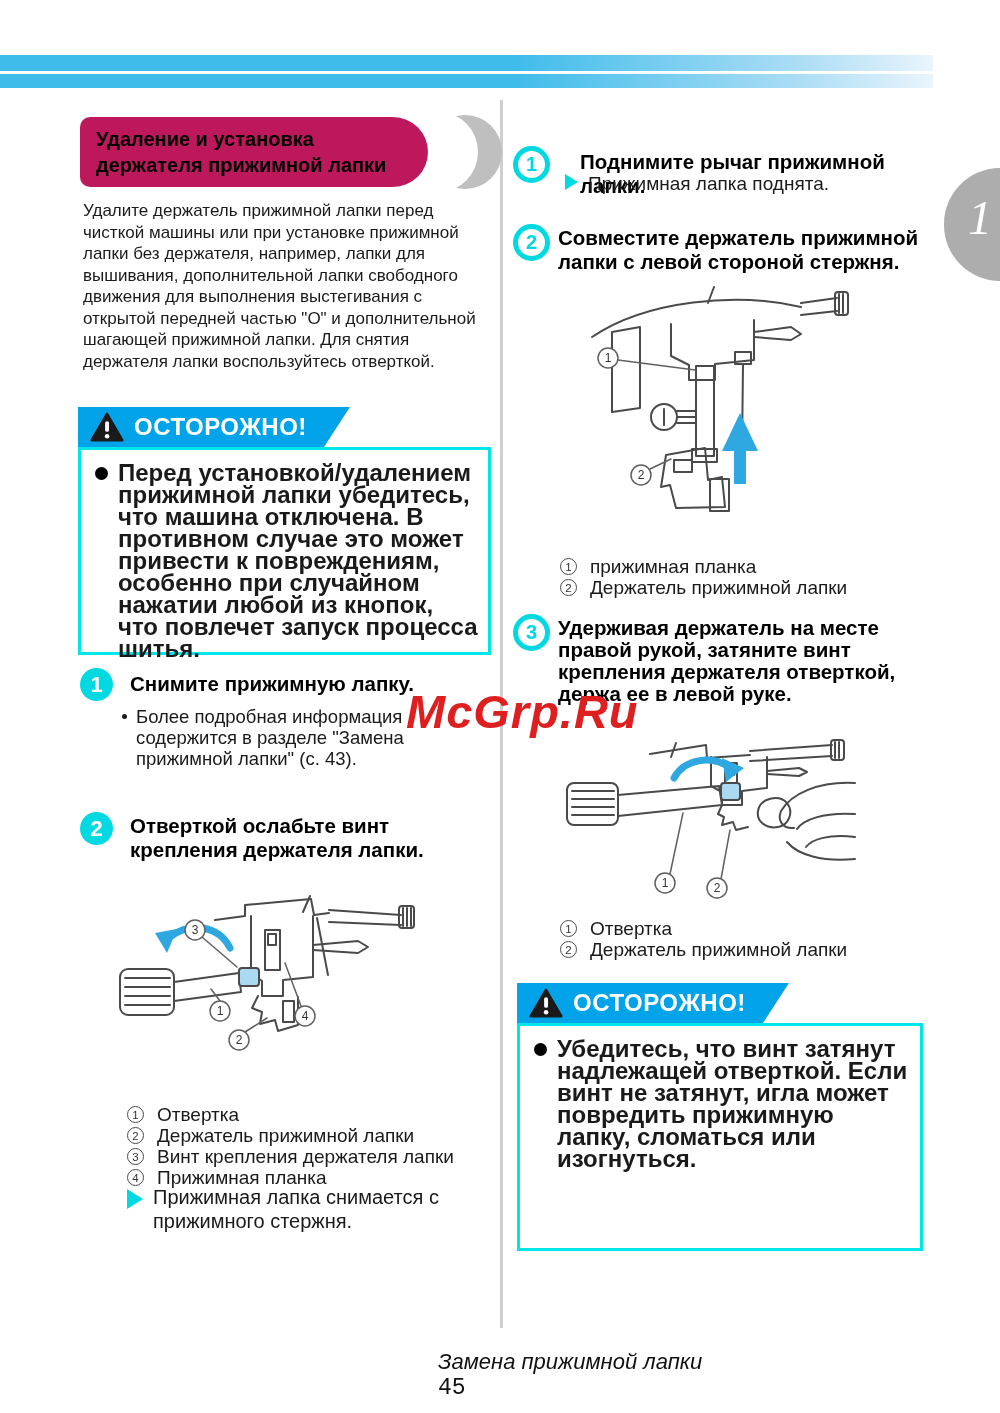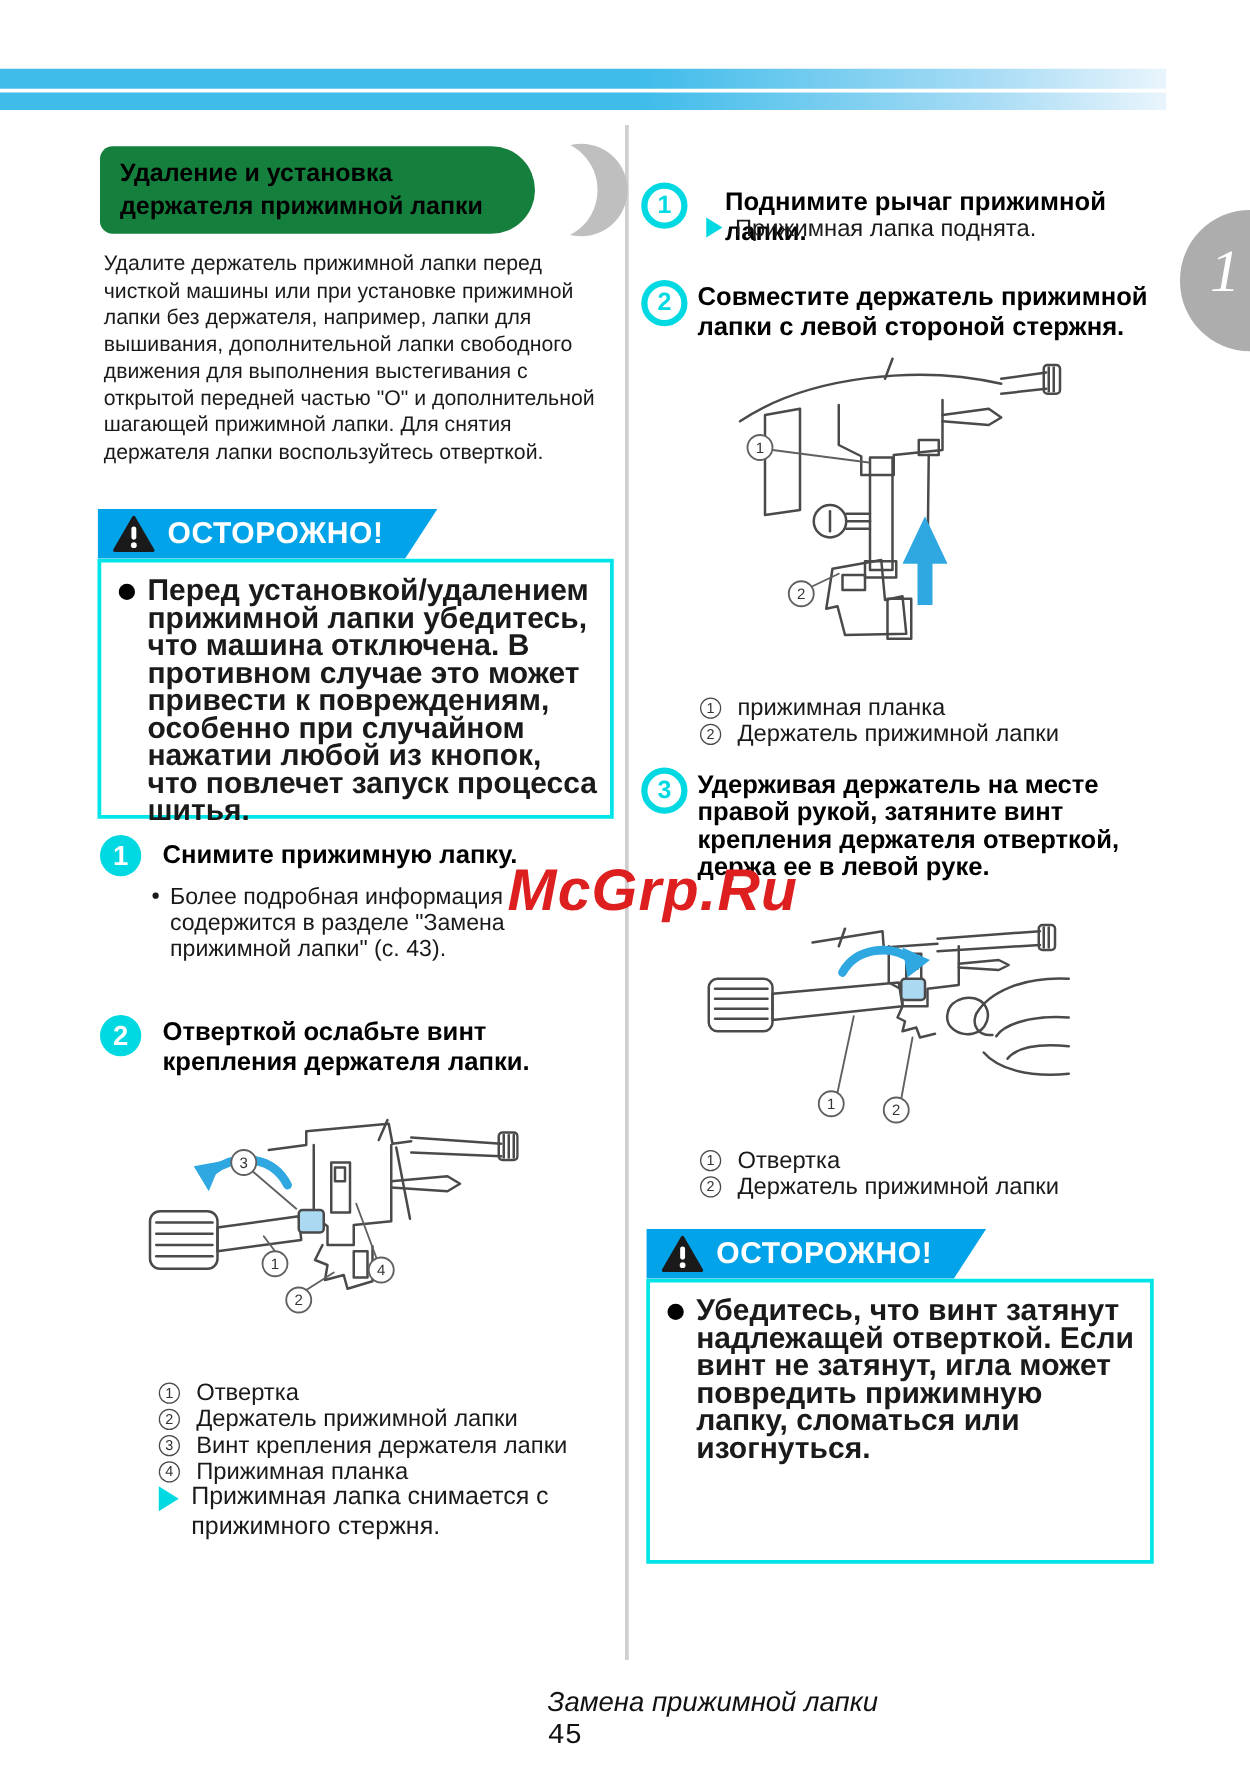--- a/index.html
+++ b/index.html
@@ -16,21 +16,21 @@
 
   
   .chapter-tab{position:absolute;right:0;top:168px;width:56px;height:113px;background:#ADADAD;
                border-radius:113px 0 0 113px;}
   .chapter-tab .n{position:absolute;right:8px;top:22px;font-family:"Liberation Serif",serif;
                   font-style:italic;font-size:48px;color:#fff;}
 
   
   .deco-gray{position:absolute;left:428px;top:115px;width:74px;height:74px;border-radius:50%;background:#BFBFBF;}
   .deco-white{position:absolute;left:400px;top:112px;width:78px;height:80px;border-radius:50%;background:#fff;}
-  .title-box{position:absolute;left:80px;top:117px;width:348px;height:70px;background:#15803d;
+  .title-box{position:absolute;left:80px;top:117px;width:348px;height:70px;background:#be185d;
              border-radius:10px 35px 35px 10px;}
   .title-text{padding:9px 0 0 16px;width:320px;font-size:20px;font-weight:bold;line-height:26px;color:#000;}
 
   .intro{position:absolute;left:83px;top:200px;width:400px;font-size:17px;line-height:21.5px;}
 
   
   .warn-banner{position:absolute;height:40px;width:272px;background:#02A3E9;z-index:2;
                clip-path:polygon(0 0,100% 0,calc(100% - 26px) 100%,0 100%);
                display:flex;align-items:center;}
   .warn-banner .ttl{color:#fff;font-size:24px;font-weight:bold;margin-left:10px;letter-spacing:.5px;}

